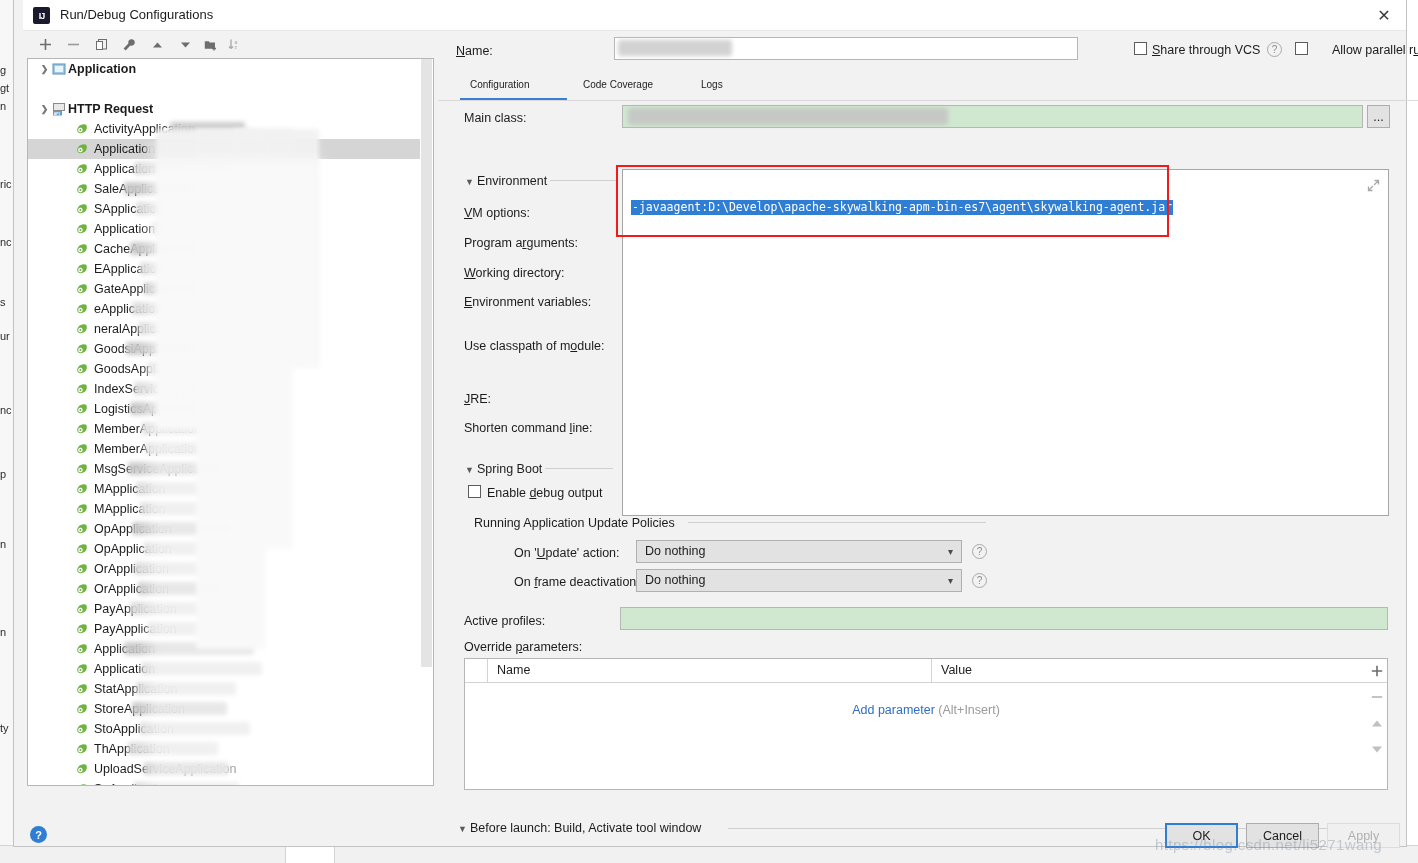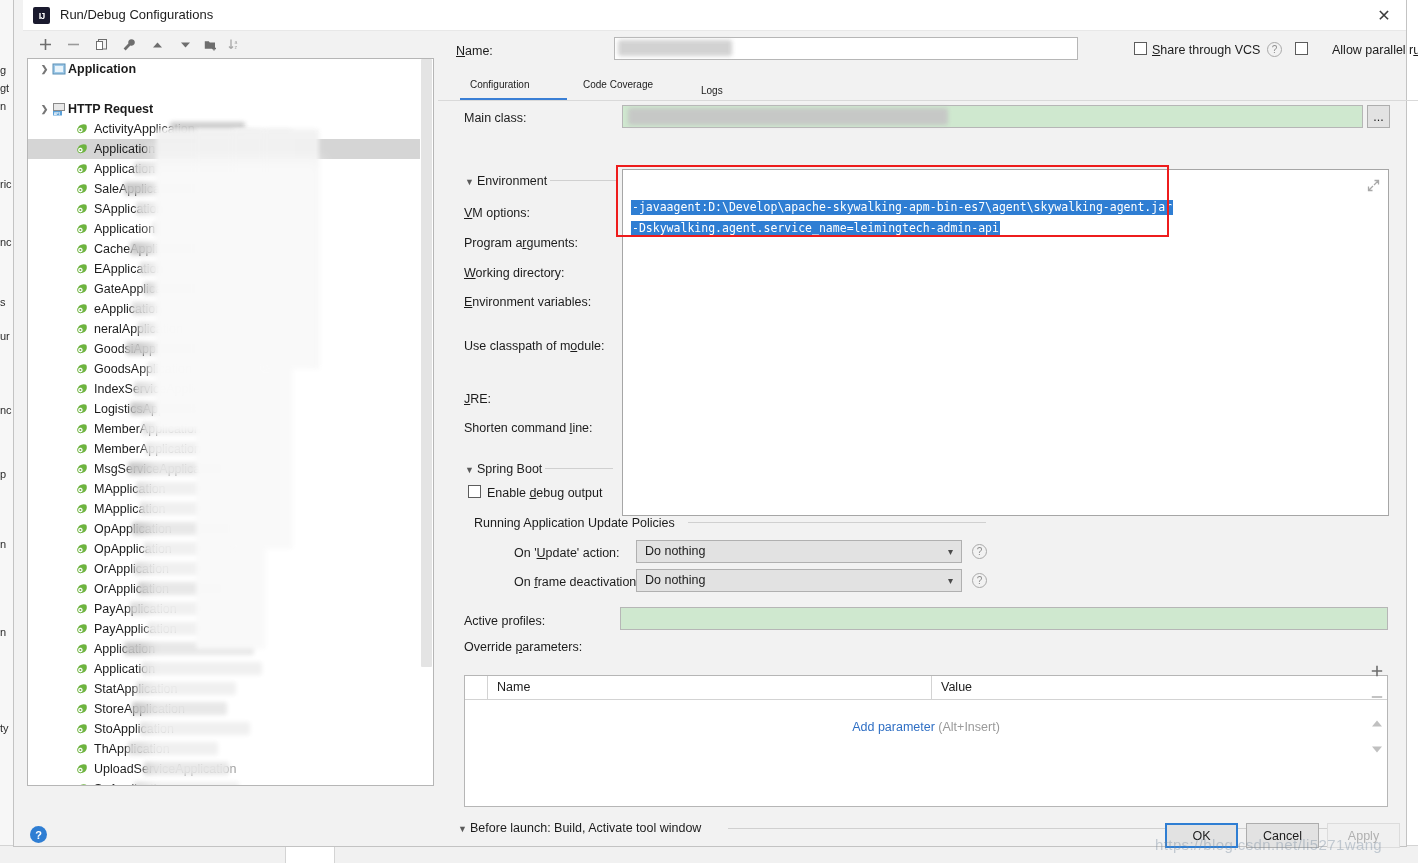--- a/index.html
+++ b/index.html
@@ -561,21 +561,21 @@
     <div class="lbl" style="left:714px; top:12px;">
       <span class="u">S</span><span>hare through VCS</span>
     </div>
     <div class="qmark" style="left:829px; top:11px;">?</div>
     <div class="cb" style="left:857px; top:11px;"></div>
     <div class="lbl" style="left:894px; top:12px;">Allow parallel r<span class="u">u</span>n</div>
 
     <div class="tabs">
       <div class="tab active" style="left:0px; width:107px;">Configuration</div>
       <div class="tab" style="left:113px; width:107px;">Code Coverage</div>
-      <div class="tab" style="left:231px; width:50px;margin-top:6px;">Logs</div>
+      <div class="tab" style="left:231px; width:50px;">Logs</div>
     </div>
     <div class="tab-sep"></div>
 
     <div class="lbl" style="left:26px; top:80px;">Main class:</div>
     <div class="green-input" style="left:184px; top:74px; width:741px;"></div>
     <div class="smudge" style="left:190px; top:77px; width:320px; height:17px; background:#c6c6c6;"></div>
     <div class="btn" style="left:929px; top:74px; width:23px; height:23px;">...</div>
 
     <div class="sect" style="left:27px; top:143px;">
       <span class="tri">▼</span><span>Environment</span>
@@ -585,21 +585,20 @@
     <div class="lbl" style="left:26px; top:175px;"><span class="u">V</span>M options:</div>
     <div class="lbl" style="left:26px; top:205px;">Program a<span class="u">r</span>guments:</div>
     <div class="lbl" style="left:26px; top:235px;"><span class="u">W</span>orking directory:</div>
     <div class="lbl" style="left:26px; top:264px;"><span class="u">E</span>nvironment variables:</div>
     <div class="lbl" style="left:26px; top:308px;">Use classpath of m<span class="u">o</span>dule:</div>
     <div class="lbl" style="left:26px; top:361px;"><span class="u">J</span>RE:</div>
     <div class="lbl" style="left:26px; top:390px;">Shorten command <span class="u">l</span>ine:</div>
 
     <div class="vmbox" style="left:184px; top:138px; width:767px; height:347px;">
       <div class="vmline" style="left:8px; top:30px;">-javaagent:D:\Develop\apache-skywalking-apm-bin-es7\agent\skywalking-agent.jar</div>
-      <div class="vmline" style="left:8px; top:51px;">-Dskywalking.agent.service_name=leimingtech-admin-api</div>
       <div class="expand-ico" style="right:8px; top:9px;">
         <svg width="13" height="13" viewBox="0 0 13 13">
             <path d="M7.5 1.5h4v4M11.5 1.5 7 6M5.5 11.5h-4v-4M1.5 11.5 6 7" stroke="#a8a8a8" stroke-width="1.3" fill="none"></path>
           </svg>
       </div>
     </div>
     <div class="redbox" style="left:178px; top:134px; width:553px; height:72px;"></div>
 
     <div class="sect" style="left:27px; top:431px;">
       <span class="tri">▼</span><span>Spring Boot</span>
@@ -624,21 +623,21 @@
       <span>Do nothing</span>
       <span class="chev">▾</span>
     </div>
     <div class="qmark" style="left:534px; top:542px;">?</div>
 
     <div class="lbl" style="left:26px; top:583px;">Active profiles:</div>
     <div class="green-input" style="left:182px; top:576px; width:768px;"></div>
 
     <div class="lbl" style="left:26px; top:609px;">Override <span class="u">p</span>arameters:</div>
 
-    <div class="ptable" style="left:26px; top:627px; width:924px; height:132px;margin-top:17px;">
+    <div class="ptable" style="left:26px; top:627px; width:924px; height:132px;">
       <div class="pthead">
         <div class="pt-divider" style="left:22px;"></div>
         <div class="pth" style="left:32px;">Name</div>
         <div class="pt-divider" style="left:466px;"></div>
         <div class="pth" style="left:476px;">Value</div>
       </div>
       <div class="pt-empty">
         <div style="margin-top:6px;">
           <span class="pt-link">Add parameter</span>
           <span class="pt-hint">(Alt+Insert)</span>

